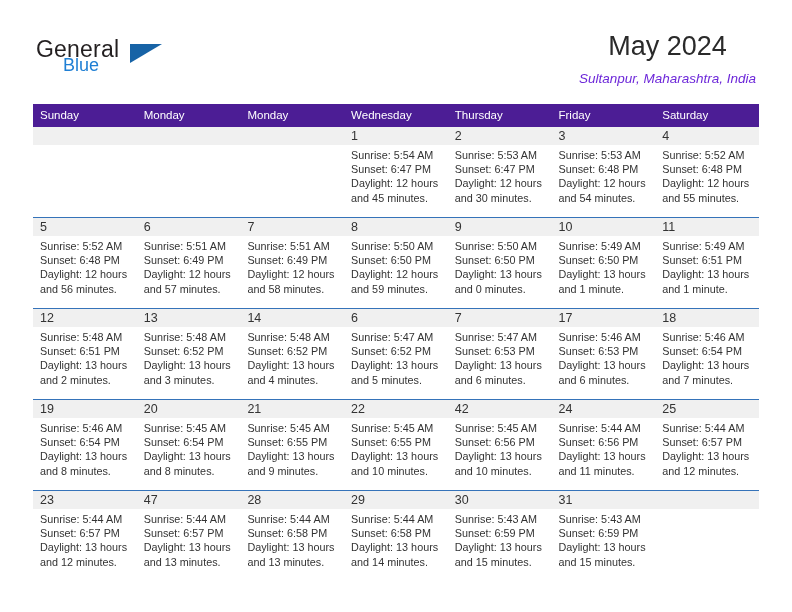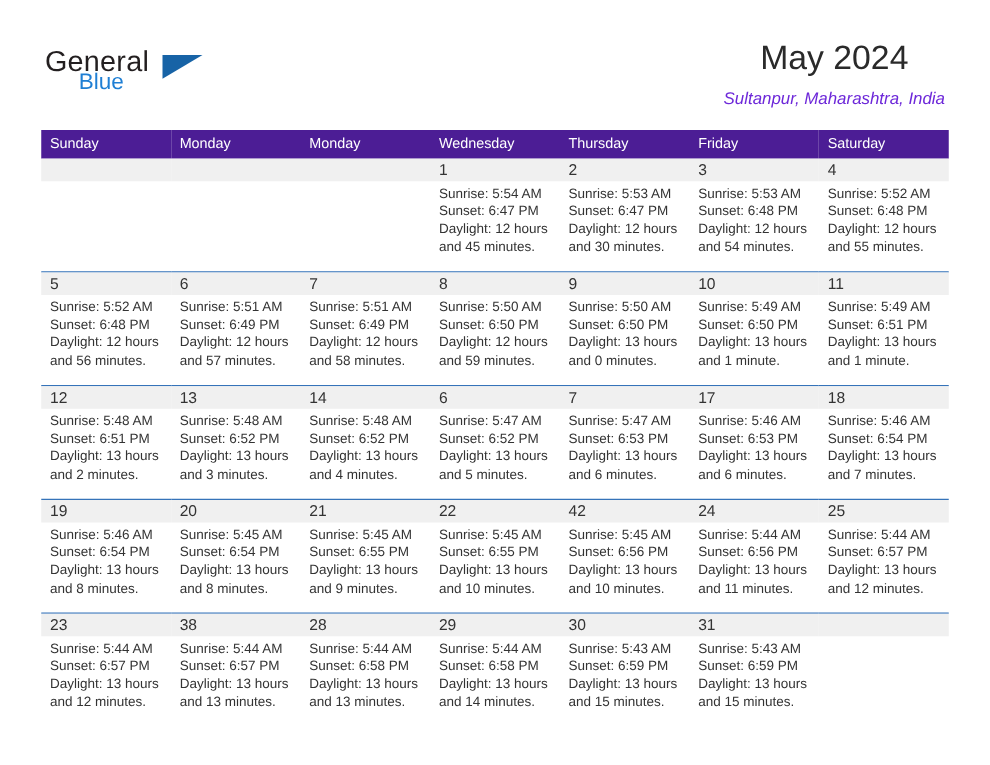--- a/index.html
+++ b/index.html
@@ -497,21 +497,21 @@
               <div class="cell-body">
                 <div>Sunrise: 5:44 AM</div>
                 <div>Sunset: 6:57 PM</div>
                 <div>Daylight: 13 hours</div>
                 <div>and 12 minutes.</div>
               </div>
             </div>
           </td>
           <td class="cell">
             <div class="cell-inner">
-              <div class="daynum-band">38</div>
+              <div class="daynum-band">47</div>
               <div class="cell-body">
                 <div>Sunrise: 5:44 AM</div>
                 <div>Sunset: 6:57 PM</div>
                 <div>Daylight: 13 hours</div>
                 <div>and 13 minutes.</div>
               </div>
             </div>
           </td>
           <td class="cell">
             <div class="cell-inner">

